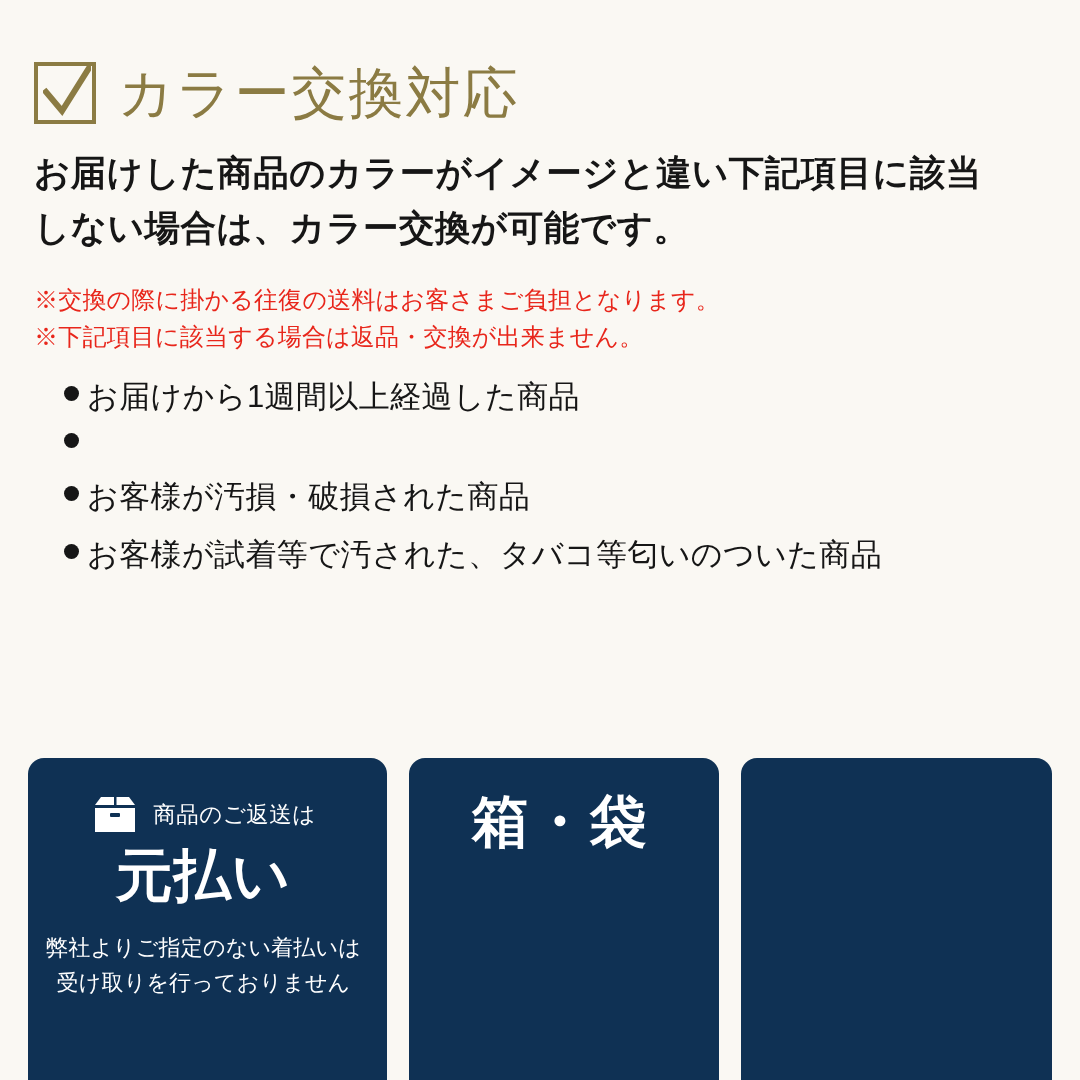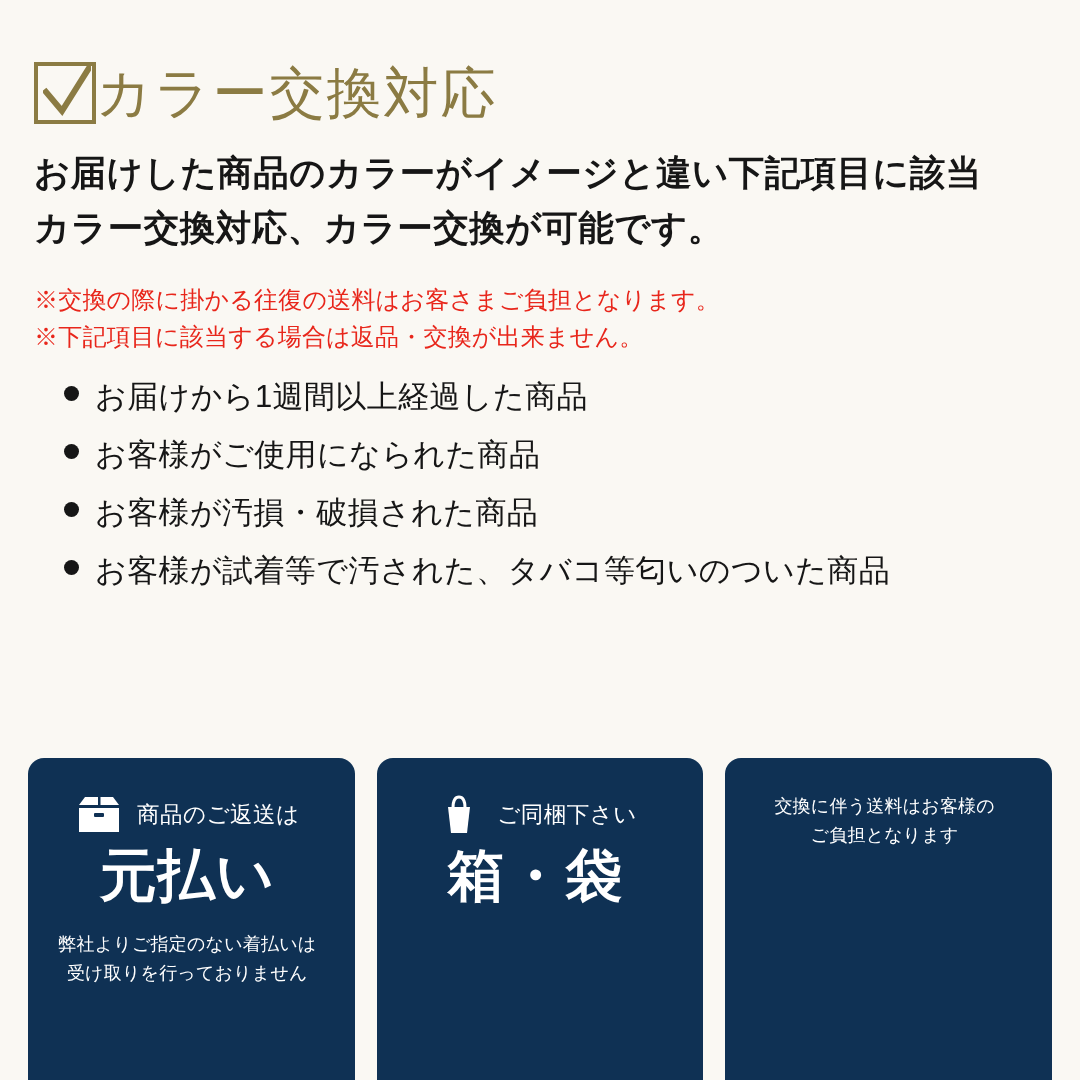--- a/index.html
+++ b/index.html
@@ -27,20 +27,21 @@
 
   
   .top {
     padding: 62px 20px 0 20px;
     flex: 0 0 auto;
   }
 
   .heading-row {
     display: flex;
     align-items: center;
+    gap: 22px;
     padding-left: 14px;
     margin-bottom: 22px;
   }
 
   .check-box-icon {
     width: 62px;
     height: 62px;
     position: relative;
     flex: 0 0 auto;
   }
@@ -87,21 +88,21 @@
     letter-spacing: 0.2px;
     white-space: nowrap;
   }
 
   .bullets {
     padding-left: 44px;
   }
   .bullet {
     display: flex;
     align-items: baseline;
-    gap: 16px;
+    gap: 8px;
     font-size: 31px;
     line-height: 1;
     margin-bottom: 27px;
     letter-spacing: 0.4px;
     color: #161616;
     white-space: nowrap;
   }
   .bullet:last-child { margin-bottom: 4px; }
   .bullet .dot {
     flex: 0 0 auto;
@@ -162,21 +163,21 @@
   .card-title {
     font-size: 57px;
     font-weight: 700;
     line-height: 1.05;
     letter-spacing: 1px;
     white-space: nowrap;
     margin-bottom: 24px;
   }
 
   .card-desc {
-    font-size: 18px;
+    font-size: 22px;
     line-height: 1.62;
     text-align: center;
     letter-spacing: 0.2px;
     white-space: nowrap;
   }
 
   .card:nth-child(2) .card-title { letter-spacing: 2px; }
 </style>
 </head>
 <body>
@@ -190,36 +191,35 @@
         <span class="frame"></span>
         <svg class="tick" viewBox="0 0 48 54" fill="none" xmlns="http://www.w3.org/2000/svg">
           <path d="M3 26 L19 45 L46 2" stroke="#8b7b43" stroke-width="6" stroke-linecap="square" stroke-linejoin="miter"></path>
         </svg>
       </span>
       <span class="heading-text">カラー交換対応</span>
     </div>
 
     <div class="lead">
       <div>お届けした商品のカラーがイメージと違い下記項目に該当</div>
-      <div>カラー交換対応、カラー交換が可能です。</div>
+      <div>しない場合は、カラー交換が可能です。</div>
     </div>
 
     <div class="notes">
       <div class="note">※交換の際に掛かる往復の送料はお客さまご負担となります。</div>
       <div class="note">※下記項目に該当する場合は返品・交換が出来ません。</div>
     </div>
 
     <div class="bullets">
       <div class="bullet">
         <span class="dot"></span>
         <span>お届けから1週間以上経過した商品</span>
       </div>
       <div class="bullet">
         <span class="dot"></span>
-        <span>お客様がご使用になられた商品</span>
       </div>
       <div class="bullet">
         <span class="dot"></span>
         <span>お客様が汚損・破損された商品</span>
       </div>
       <div class="bullet">
         <span class="dot"></span>
         <span>お客様が試着等で汚された、タバコ等匂いのついた商品</span>
       </div>
     </div>
@@ -239,32 +239,21 @@
         <span class="card-caption">商品のご返送は</span>
       </div>
       <div class="card-title">元払い</div>
       <div class="card-desc">
         <div>弊社よりご指定のない着払いは</div>
         <div>受け取りを行っておりません</div>
       </div>
     </div>
 
     <div class="card">
-      <div class="card-top">
-        <svg class="card-icon" viewBox="0 0 48 40" xmlns="http://www.w3.org/2000/svg">
-          <path d="M13 12 H35 L32 38 H16 Z" fill="#ffffff"></path>
-          <path d="M18 13 C18 5 21 2 24 2 C27 2 30 5 30 13" stroke="#ffffff" stroke-width="3" fill="none"></path>
-        </svg>
-        <span class="card-caption">ご同梱下さい</span>
-      </div>
       <div class="card-title">箱・袋</div>
     </div>
 
     <div class="card">
-      <div class="card-desc">
-        <div>交換に伴う送料はお客様の</div>
-        <div>ご負担となります</div>
-      </div>
     </div>
 
   </div>
 
 </div>
 
 </body></html>

